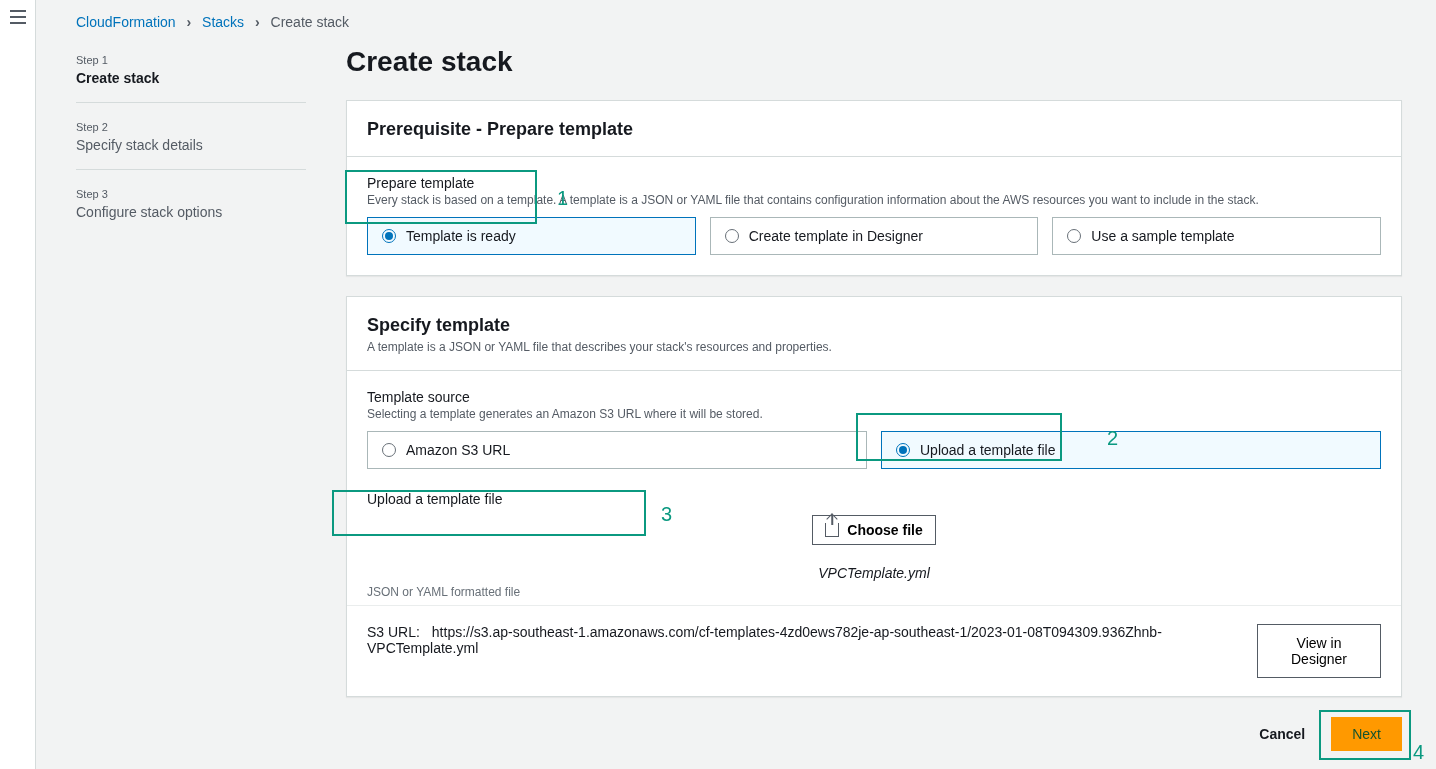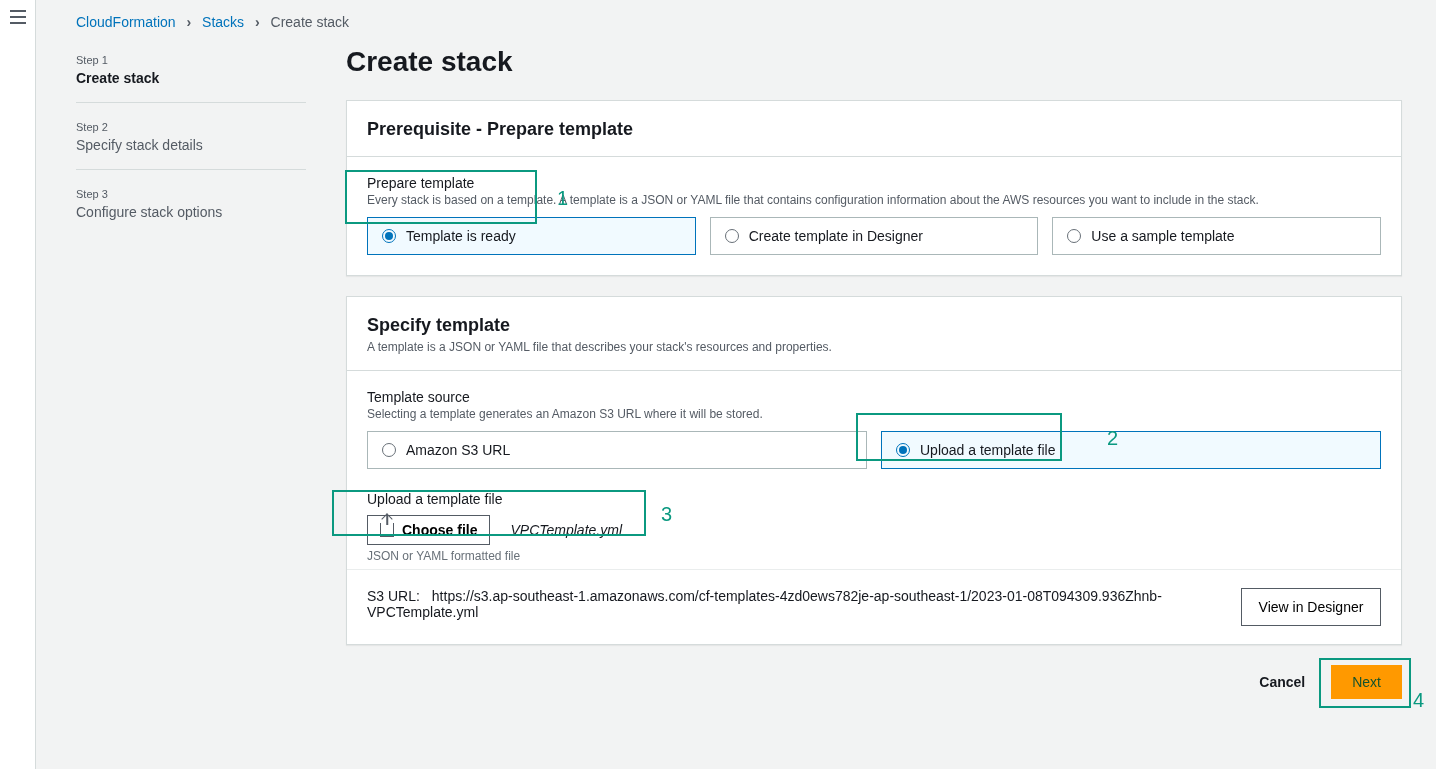--- a/index.html
+++ b/index.html
@@ -31,31 +31,31 @@
   .field-desc { font-size: 12px; color: #545b64; margin-bottom: 10px; }
   .radio-row { display: flex; gap: 14px; }
   .radio-card { flex: 1; border: 1px solid #aab7b8; padding: 10px 14px; display: flex; align-items: center; gap: 10px; font-size: 14px; cursor: pointer; background: #fff; }
   .radio-card.selected { border: 1px solid #0073bb; background: #f1faff; }
   .radio-dot { width: 14px; height: 14px; border-radius: 50%; border: 1px solid #687078; flex-shrink: 0; display: flex; align-items: center; justify-content: center; }
   .radio-card.selected .radio-dot { border-color: #0073bb; }
   .radio-card.selected .radio-dot::after { content: ""; width: 8px; height: 8px; border-radius: 50%; background: #0073bb; }
   .annot-box { position: absolute; border: 2px solid #0b9980; pointer-events: none; }
   .annot-num { position: absolute; color: #0b9980; font-size: 20px; font-family: Arial; pointer-events: none; }
   .rel { position: relative; }
-  .choose-row { display: flex; align-items: center; gap: 20px; margin-bottom: 4px; }
+  .choose-row { display: flex; align-items: center; gap: 20px; margin-bottom: 4px; flex-direction: column; }
   .btn-outline { border: 1px solid #545b64; background: #fff; padding: 6px 12px; font-size: 14px; cursor: pointer; display: inline-flex; align-items: center; gap: 8px; }
   .upload-icon { width: 14px; height: 14px; border: 1.5px solid #545b64; border-top: none; position: relative; }
   .upload-icon::before { content: ""; position: absolute; left: 50%; top: -8px; width: 1.5px; height: 10px; background: #545b64; transform: translateX(-50%); }
   .upload-icon::after { content: ""; position: absolute; left: 50%; top: -8px; width: 7px; height: 7px; border-left: 1.5px solid #545b64; border-top: 1.5px solid #545b64; transform: translateX(-50%) rotate(45deg); }
   .file-name { font-size: 14px; font-style: italic; color: #16191f; }
   .hint { font-size: 12px; color: #687078; }
   .s3row { border-top: 1px solid #eaeded; padding: 18px 20px; display: flex; gap: 14px; align-items: flex-start; }
   .s3text { font-size: 14px; flex: 1; }
   .s3text .lbl { margin-right: 8px; }
-  .btn-box { border: 1px solid #545b64; background: #fff; padding: 10px 14px; font-size: 14px; text-align: center; width: 140px; cursor: pointer; }
+  .btn-box { border: 1px solid #545b64; background: #fff; padding: 10px 14px; font-size: 14px; text-align: center; width: 124px; cursor: pointer; }
   .footer { display: flex; justify-content: flex-end; gap: 12px; align-items: center; margin-top: 10px; padding-right: 0; }
   .btn-link { background: none; border: none; font-size: 14px; color: #16191f; font-weight: 700; cursor: pointer; padding: 8px 14px; }
   .btn-primary { background: #ff9900; border: 1px solid #ff9900; color: #14532d; font-weight: 400; font-size: 14px; padding: 8px 20px; cursor: pointer; }
   .panel-body-plain { padding: 18px 20px 6px; }
 </style>
 </head>
 <body>
 
 <div class="hamburger-col">
   <div class="hamburger">

